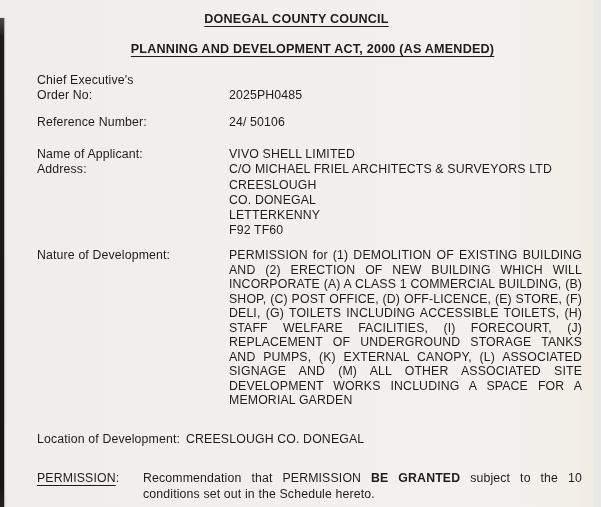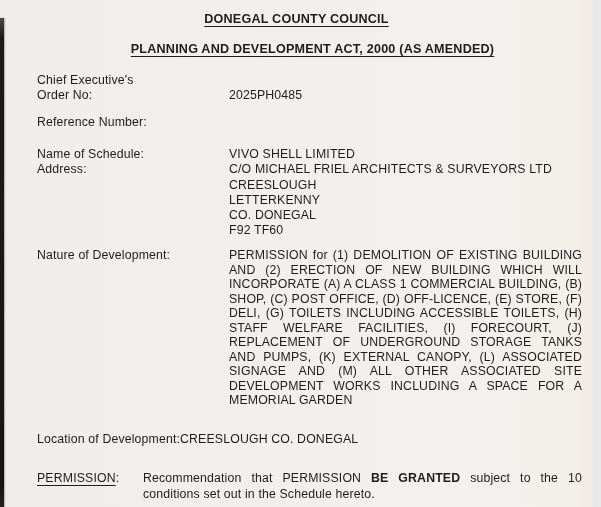--- a/index.html
+++ b/index.html
@@ -49,21 +49,21 @@
   .row-ref       { top: 115px; }
   .row-applicant { top: 147px; line-height: 15.3px; }
   .row-nature    { top: 248px; }
   .row-nature .value {
     text-align: justify;
     text-justify: inter-word;
   }
   .row-location  {
     top: 432px;
     display: flex;
-    gap: 0;
+    gap: 6px;
   }
   .row-submitted {
     top: 471px;
     grid-template-columns: 106px 1fr;
     line-height: 15.5px;
   }
   .row-submitted .value { text-align: justify; text-justify: inter-word; }
   .underlined {
     text-decoration: underline;
     text-decoration-thickness: 1.4px;
@@ -85,33 +85,34 @@
   <div class="row row-order">
     <div class="label">
       <div>Chief Executive's</div>
       <div>Order No:</div>
     </div>
     <div class="value">2025PH0485</div>
   </div>
 
   <div class="row row-ref">
     <div class="label">Reference Number:</div>
+    <div class="value">24/ 50106</div>
   </div>
 
   <div class="row row-applicant">
     <div class="label">
-      <div>Name of Schedule:</div>
+      <div>Name of Applicant:</div>
       <div>Address:</div>
     </div>
     <div class="value">
       <div>VIVO SHELL LIMITED</div>
       <div>C/O MICHAEL FRIEL ARCHITECTS &amp; SURVEYORS LTD</div>
       <div>CREESLOUGH</div>
+      <div>CO. DONEGAL</div>
       <div>LETTERKENNY</div>
-      <div>CO. DONEGAL</div>
       <div>F92 TF60</div>
     </div>
   </div>
 
   <div class="row row-nature">
     <div class="label">Nature of Development:</div>
     <div class="value">PERMISSION for (1) DEMOLITION OF EXISTING BUILDING AND (2) ERECTION OF NEW BUILDING WHICH WILL INCORPORATE (A) A CLASS 1 COMMERCIAL BUILDING, (B) SHOP, (C) POST OFFICE, (D) OFF-LICENCE, (E) STORE, (F) DELI, (G) TOILETS INCLUDING ACCESSIBLE TOILETS, (H) STAFF WELFARE FACILITIES, (I) FORECOURT, (J) REPLACEMENT OF UNDERGROUND STORAGE TANKS AND PUMPS, (K) EXTERNAL CANOPY, (L) ASSOCIATED SIGNAGE AND (M) ALL OTHER ASSOCIATED SITE DEVELOPMENT WORKS INCLUDING A SPACE FOR A MEMORIAL GARDEN</div>
   </div>
 
   <div class="row row-location">

